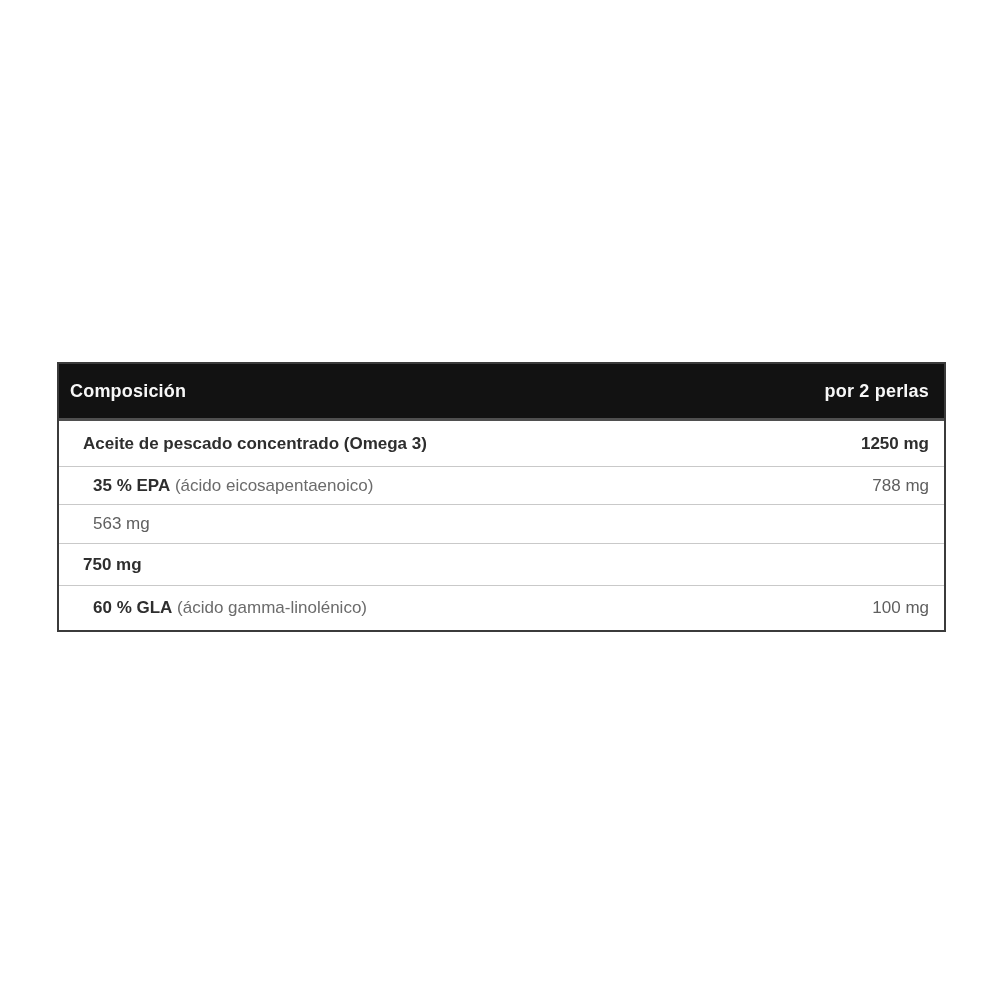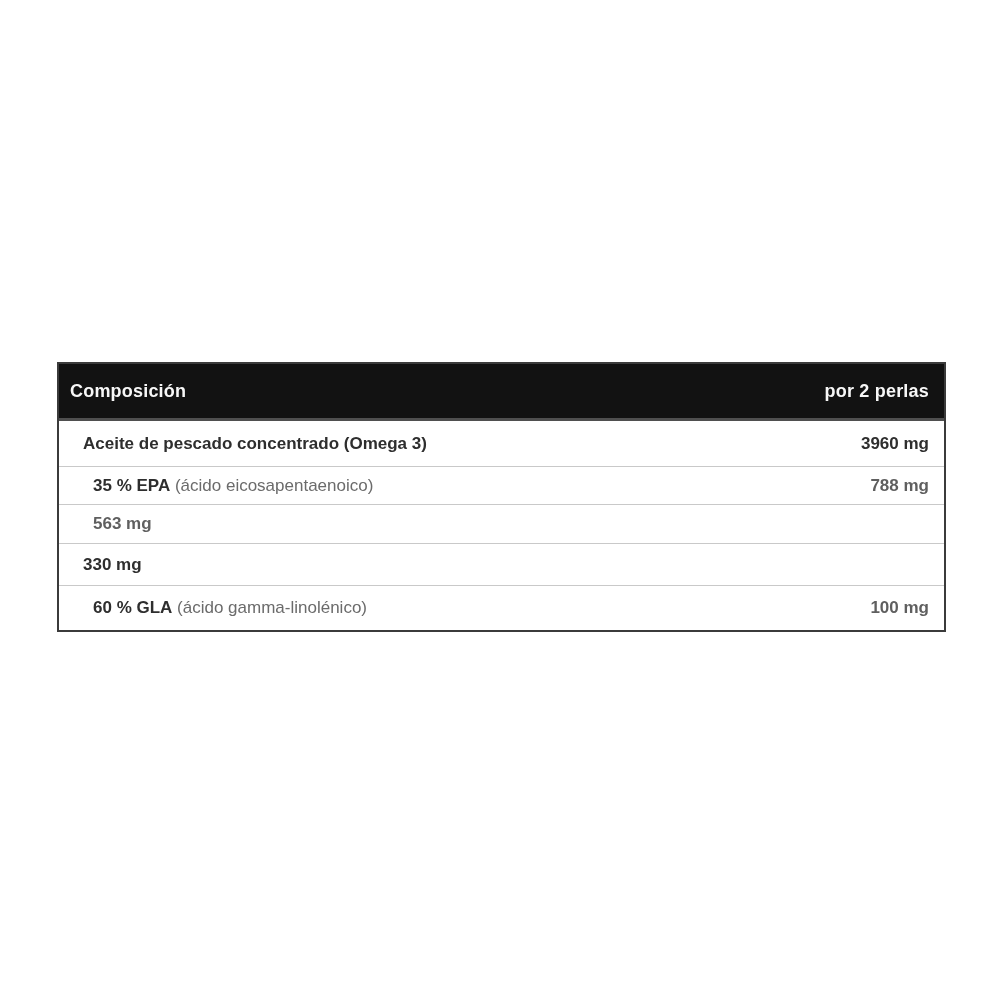--- a/index.html
+++ b/index.html
@@ -69,57 +69,57 @@
   .name-detail {
     font-weight: normal;
     color: #6b6b6b;
   }
   .cell-value { white-space: nowrap; }
   .val-strong {
     font-weight: bold;
     color: #2e2e2e;
   }
   .val-muted {
-    font-weight: bold;
+    font-weight: normal;
     color: #5f5f5f;
   }
 </style>
 </head>
 <body>
 
 <div class="page">
 
   <div class="comp-table">
 
     <div class="table-header">
       <span class="hdr-left">Composición</span>
       <span class="hdr-right">por 2 perlas</span>
     </div>
 
     <div class="trow h47">
       <span class="cell-name">
         <span class="name-strong">Aceite de pescado concentrado (Omega 3)</span>
       </span>
-      <span class="cell-value val-strong">3960 mg</span>
+      <span class="cell-value val-strong">1250 mg</span>
     </div>
 
     <div class="trow sub h38">
       <span class="cell-name">
         <span class="name-strong">35 % EPA</span>
         <span class="name-detail"> (ácido eicosapentaenoico)</span>
       </span>
       <span class="cell-value val-muted">788 mg</span>
     </div>
 
     <div class="trow sub h39">
       <span class="cell-value val-muted">563 mg</span>
     </div>
 
     <div class="trow h42">
-      <span class="cell-value val-strong">330 mg</span>
+      <span class="cell-value val-strong">750 mg</span>
     </div>
 
     <div class="trow sub h43">
       <span class="cell-name">
         <span class="name-strong">60 % GLA</span>
         <span class="name-detail"> (ácido gamma-linolénico)</span>
       </span>
       <span class="cell-value val-muted">100 mg</span>
     </div>
 

